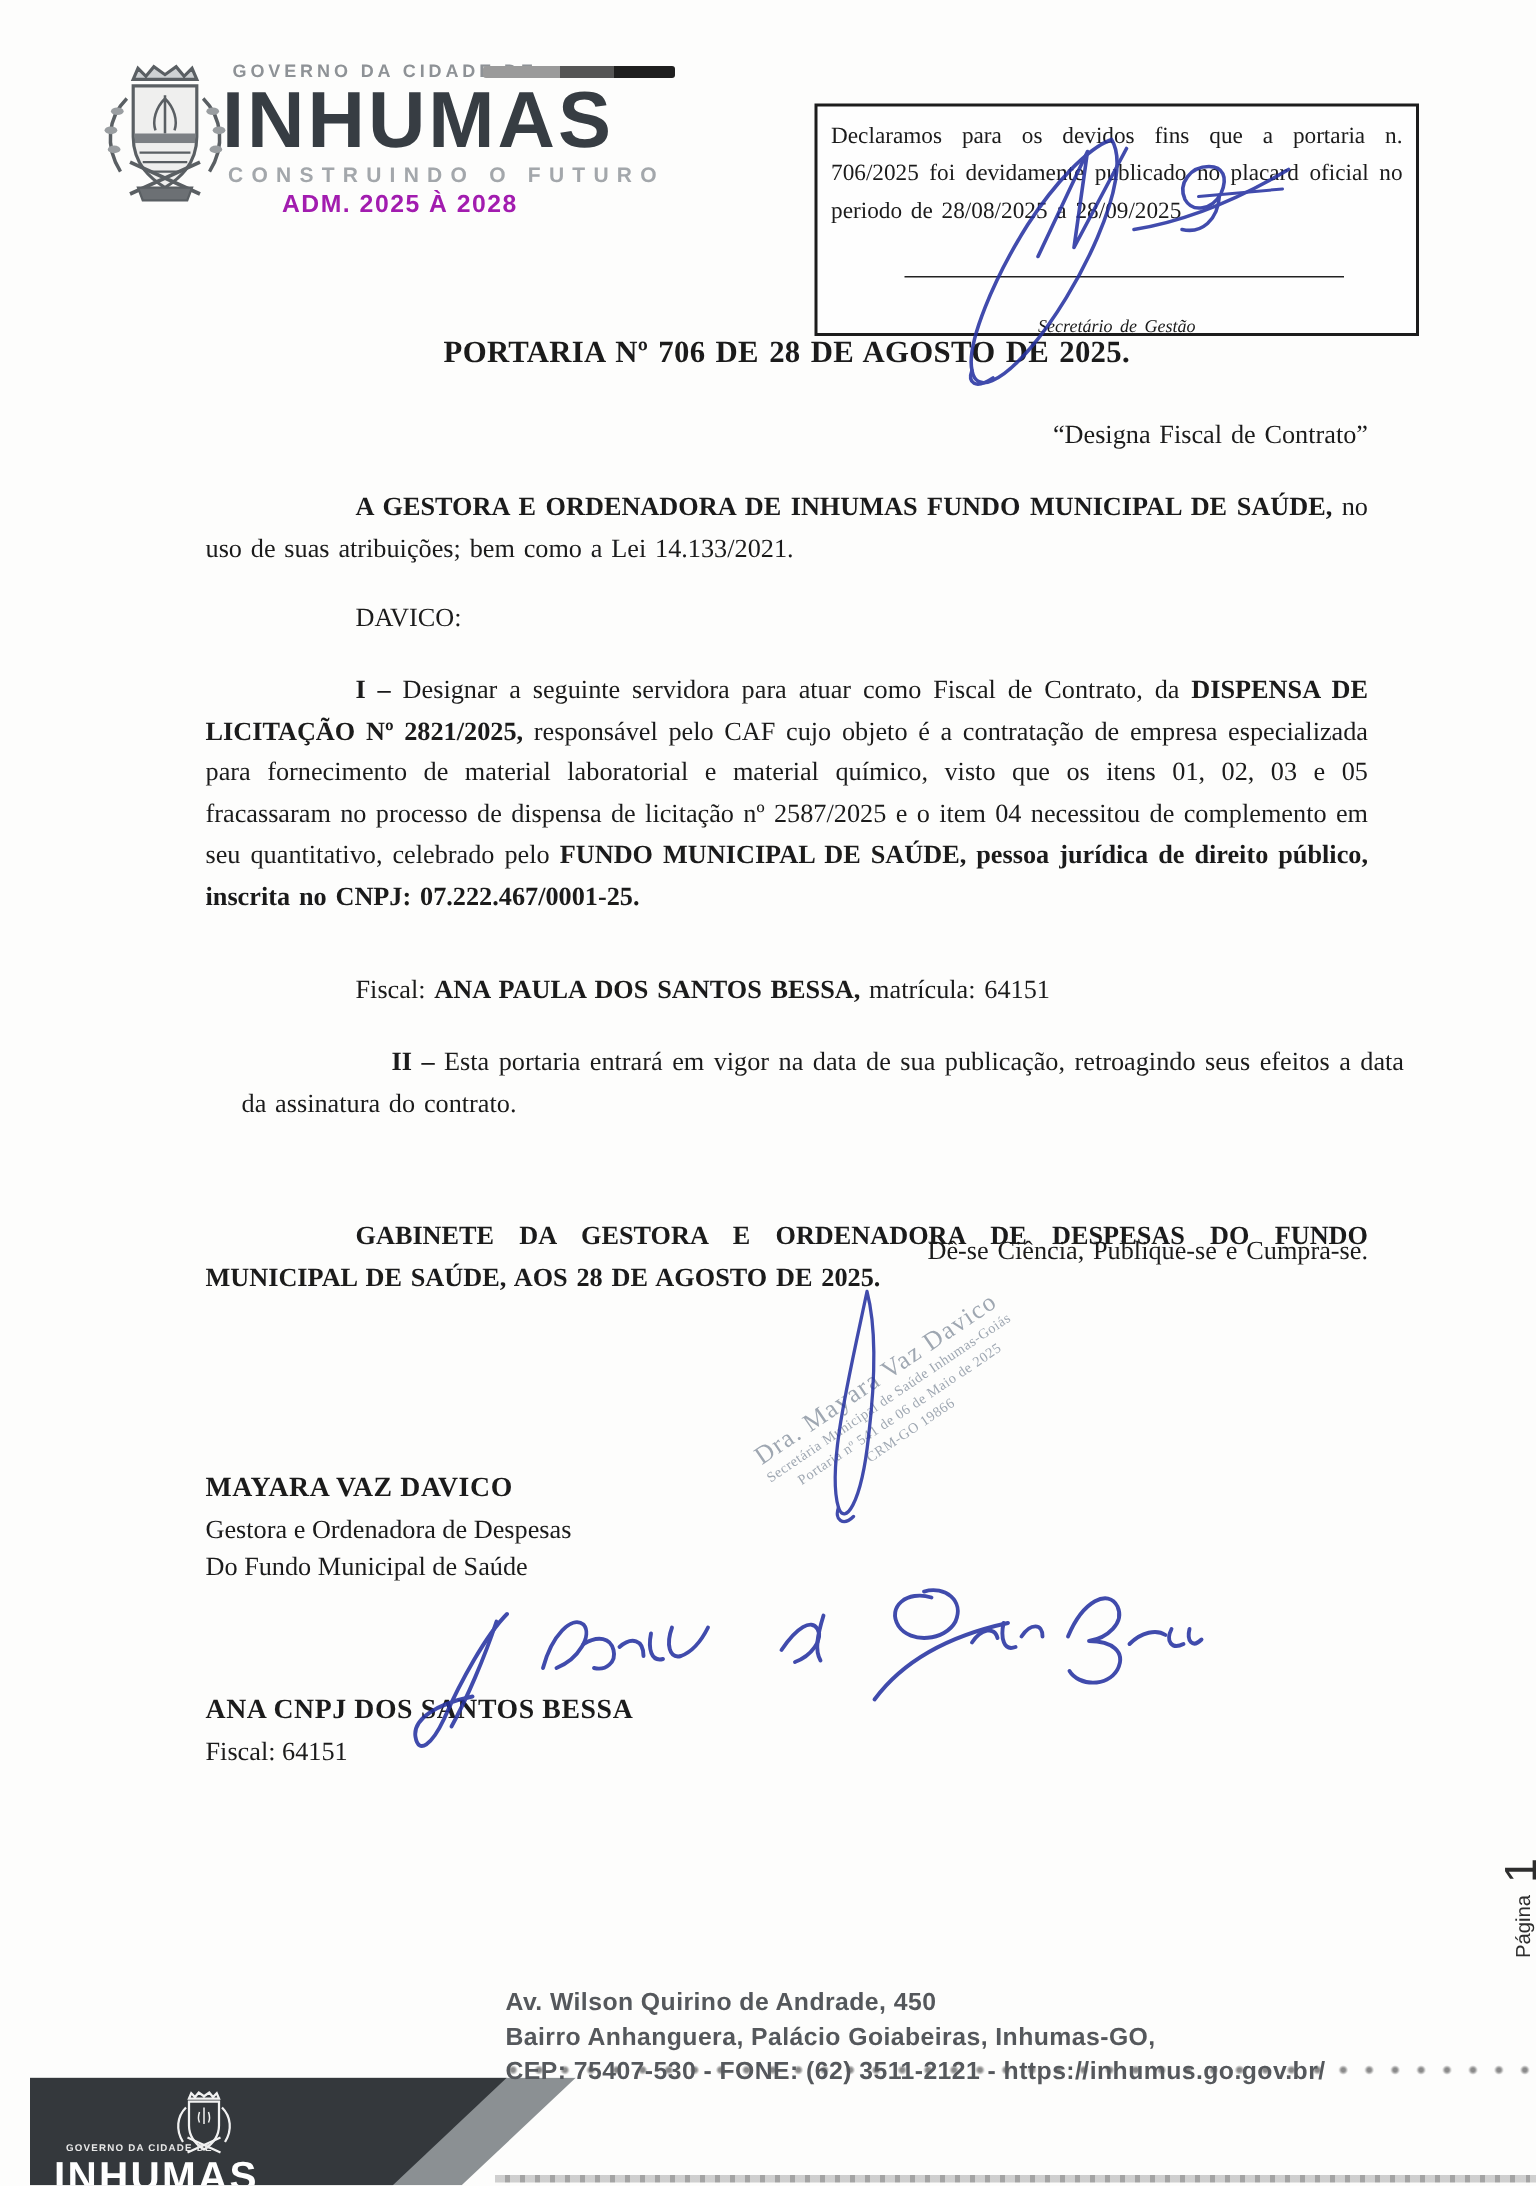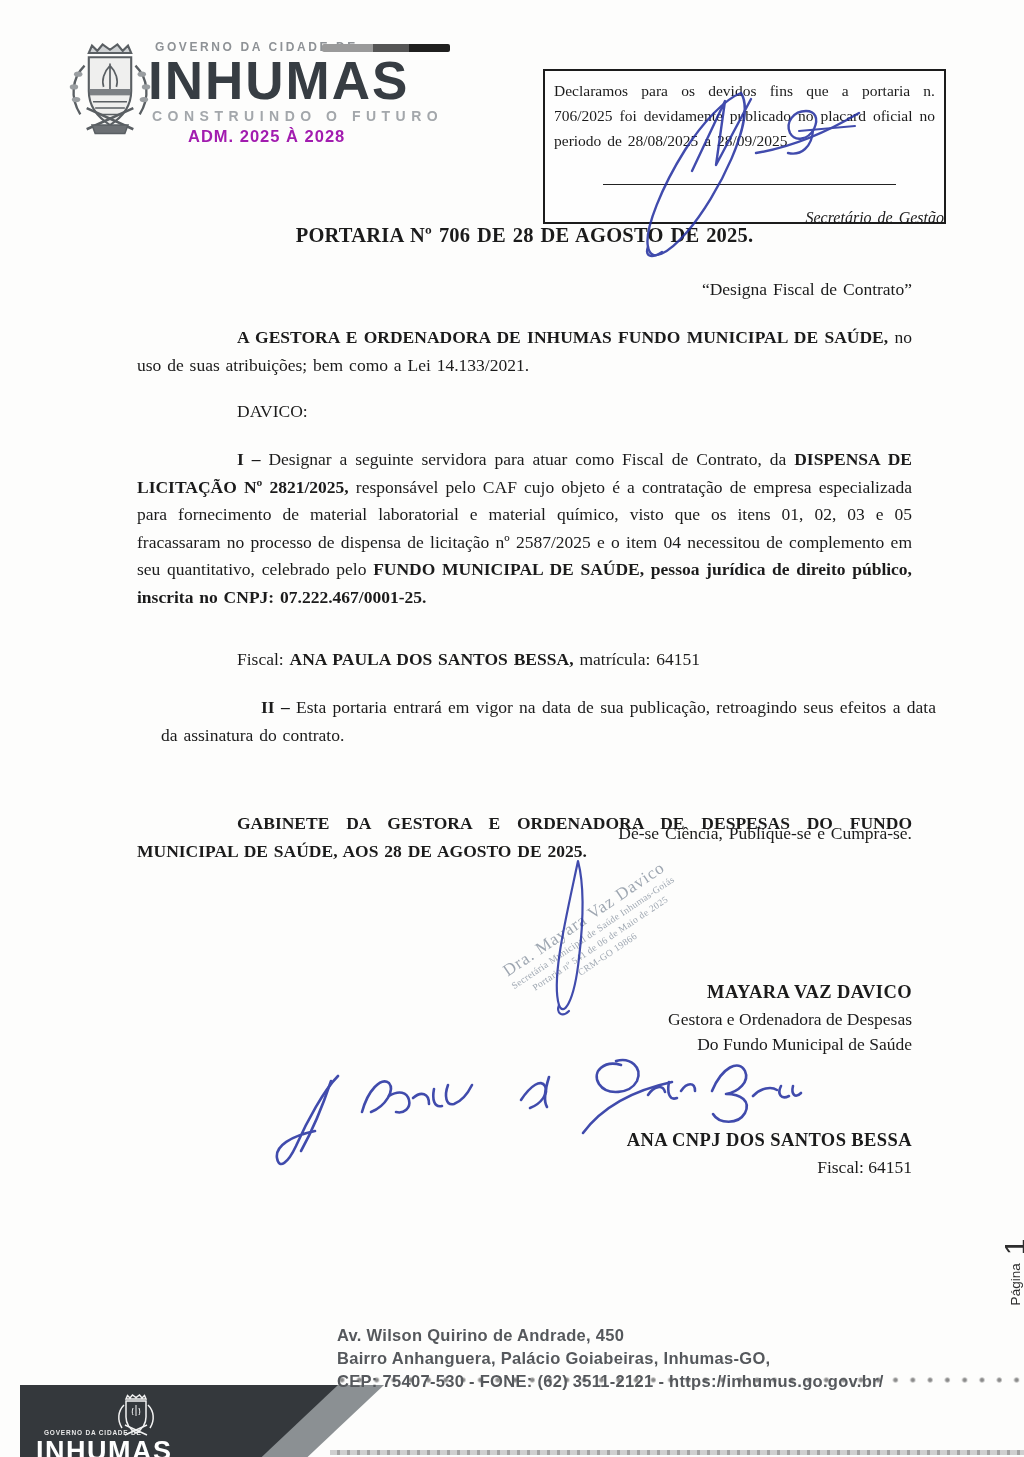--- a/index.html
+++ b/index.html
@@ -57,21 +57,21 @@
     position:absolute; left:58px; right:48px; top:113px;
     border-top:1.6px solid #222;
   }
   .decl-name {
     position:absolute; left:0; right:0; top:117px;
     text-align:center; font-weight:700; font-style:italic;
     font-size:13.5px; letter-spacing:.3px;
   }
   .decl-role {
     position:absolute; left:0; right:0; top:134px;
-    text-align:right; font-style:italic; font-size:16px;
+    text-align:center; font-style:italic; font-size:12px;
   }
 
   
   .doc { left:137px; width:775px; font-size:17.5px; line-height:27.5px;
          text-align:justify; word-spacing:1.5px; }
   .doc b { font-weight:700; }
   .title { top:222px; text-align:center; font-weight:700; font-size:20.5px; letter-spacing:.2px; }
   .epigraph { top:276px; text-align:right; }
   .p-opening { top:324px; text-indent:100px; }
   .p-resolve { top:398px; text-indent:100px; }
@@ -85,21 +85,21 @@
   .stamp {
     left:440px; top:906px; width:310px;
     transform:rotate(-34deg);
     color:#9aa3ae; text-align:center;
     z-index:1; opacity:.95;
   }
   .stamp .s1 { font-size:17px; letter-spacing:1px; }
   .stamp .s2, .stamp .s3, .stamp .s4 { font-size:9.5px; line-height:13px; letter-spacing:.4px; }
 
   
-  .sig-col { left:137px; width:775px; text-align:right; z-index:2; }
+  .sig-col { left:137px; width:775px; text-align:left; z-index:2; }
   .mgr-name { top:982px; font-weight:700; font-size:18.5px; letter-spacing:.4px; }
   .mgr-role1 { top:1009px; font-size:17.5px; }
   .mgr-role2 { top:1034px; font-size:17.5px; }
   .fis-name { top:1130px; font-weight:700; font-size:18.5px; letter-spacing:.4px; }
   .fis-reg { top:1157px; font-size:17.5px; }
 
   
   .ink { left:0; top:0; width:1024px; height:1457px; z-index:3; pointer-events:none; }
 
   

